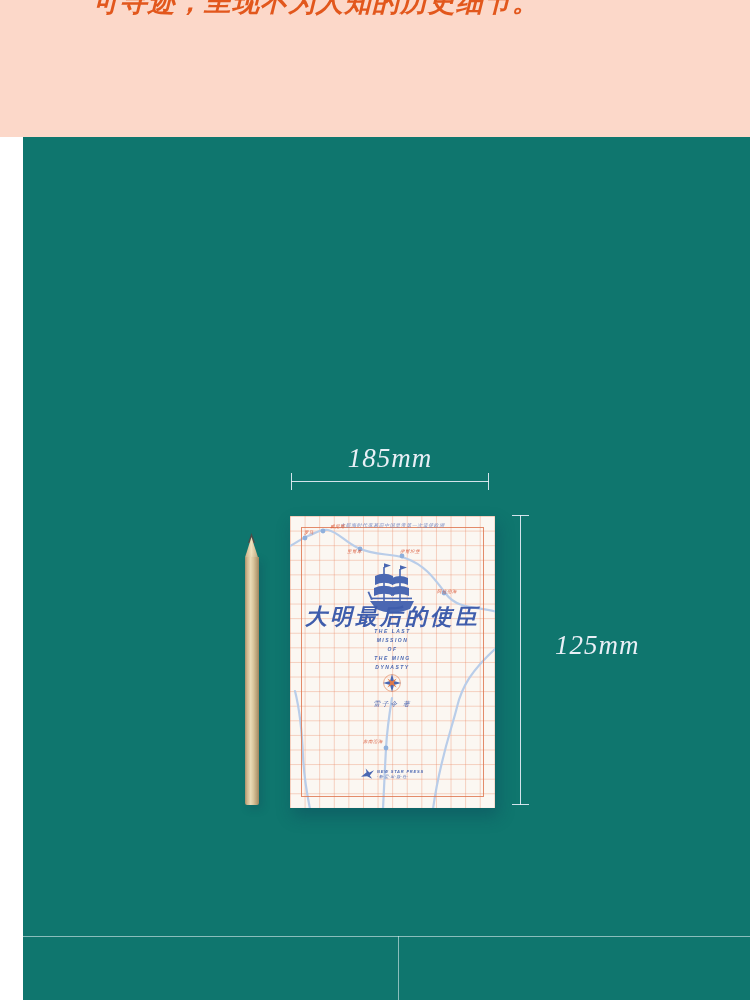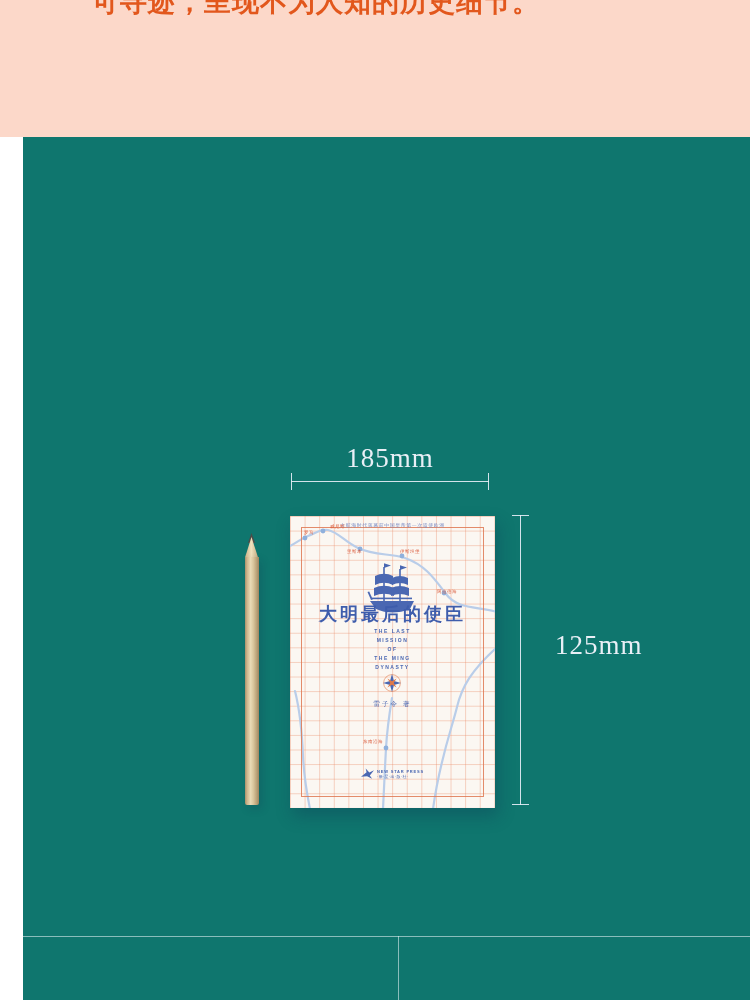--- a/index.html
+++ b/index.html
@@ -1,17 +1,17 @@
 <!DOCTYPE html>
 <html><head>
 <meta charset="utf-8">
 <style>
   html,body{margin:0;padding:0;background:#ffffff;}
   .page{position:relative;width:750px;height:1000px;overflow:hidden;
-        font-family:"Liberation Sans","DejaVu Sans",sans-serif;}
+        font-family:"Liberation Sans","DejaVu Sans",sans-serif;font-style:italic;}
 
   
   .banner{position:absolute;left:0;top:0;width:750px;height:137px;overflow:hidden;}
   .banner-text{position:absolute;left:92px;top:-16px;font-family:"DejaVu Serif",serif;
                font-size:27px;font-weight:600;letter-spacing:1px;white-space:nowrap;}
 
   
   .main{position:absolute;left:0;top:137px;width:750px;height:863px;}
 
   
@@ -45,21 +45,21 @@
                          linear-gradient(to bottom,rgba(234,140,105,.38) 1px,transparent 1px);
         background-size:14.6px 14.6px;}
   .frame{position:absolute;left:11px;top:11px;right:11px;bottom:11px;
          border:1px solid rgba(222,120,82,.85);}
   .routes{position:absolute;left:0;top:0;}
   .cover-tagline{position:absolute;left:0;top:6px;width:100%;text-align:center;
                  font-size:5px;letter-spacing:.5px;color:#7b8cc4;white-space:nowrap;}
   .ship{position:absolute;left:77px;top:46px;}
   .cover-title{position:absolute;left:0;top:86px;width:100%;text-align:center;
                font-family:"Liberation Serif","DejaVu Serif",serif;font-weight:700;
-               font-size:18px;letter-spacing:3px;color:#3f5dac;white-space:nowrap;}
+               font-size:22px;letter-spacing:3px;color:#3f5dac;white-space:nowrap;}
   .cover-sub{position:absolute;left:0;top:111px;width:100%;text-align:center;
              font-size:5px;font-weight:700;letter-spacing:1.5px;color:#4a67b2;line-height:9px;}
   .compass{position:absolute;left:92px;top:157px;}
   .cover-author{position:absolute;left:0;top:184px;width:100%;text-align:center;
                 font-size:6.5px;letter-spacing:2px;color:#4a67b2;}
   .place{position:absolute;font-size:4.5px;color:#d95535;letter-spacing:.5px;white-space:nowrap;}
   .publisher{position:absolute;left:0;top:252px;width:100%;display:flex;
              justify-content:center;align-items:center;gap:3px;}
   .pub-text{display:flex;flex-direction:column;line-height:5px;color:#4a67b2;}
   .pub-en{font-size:4px;font-weight:700;letter-spacing:.8px;}

